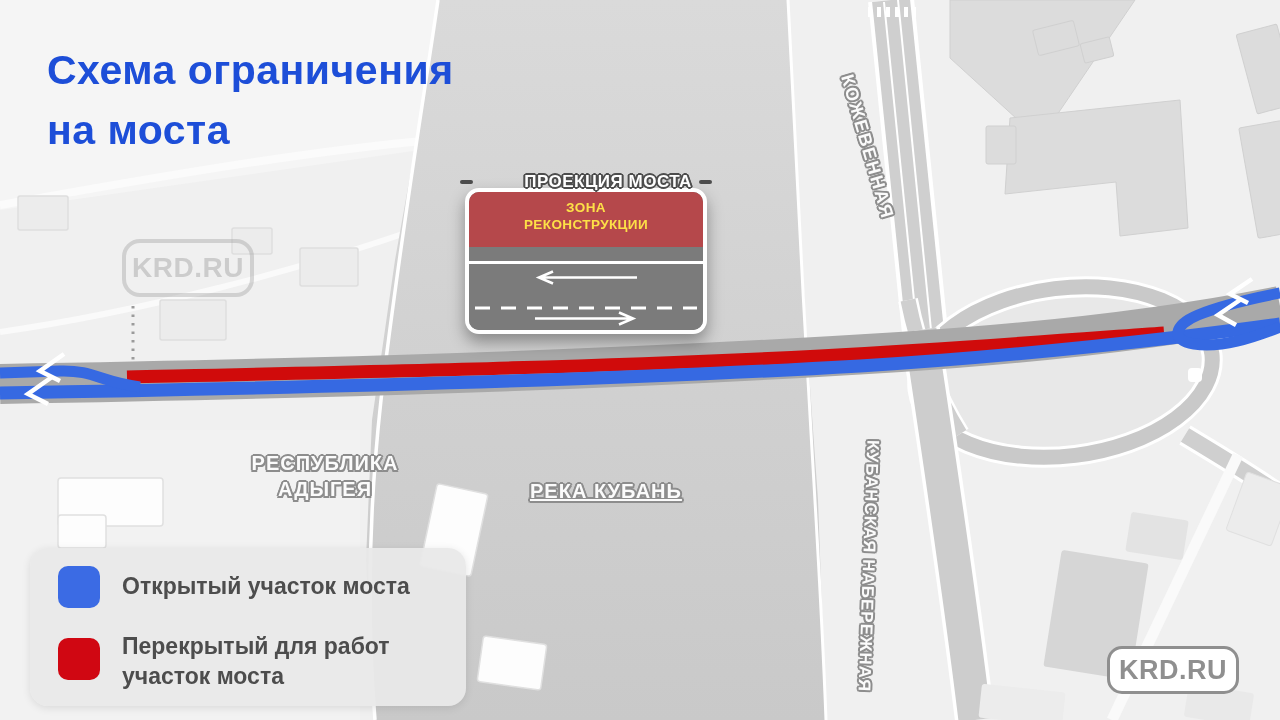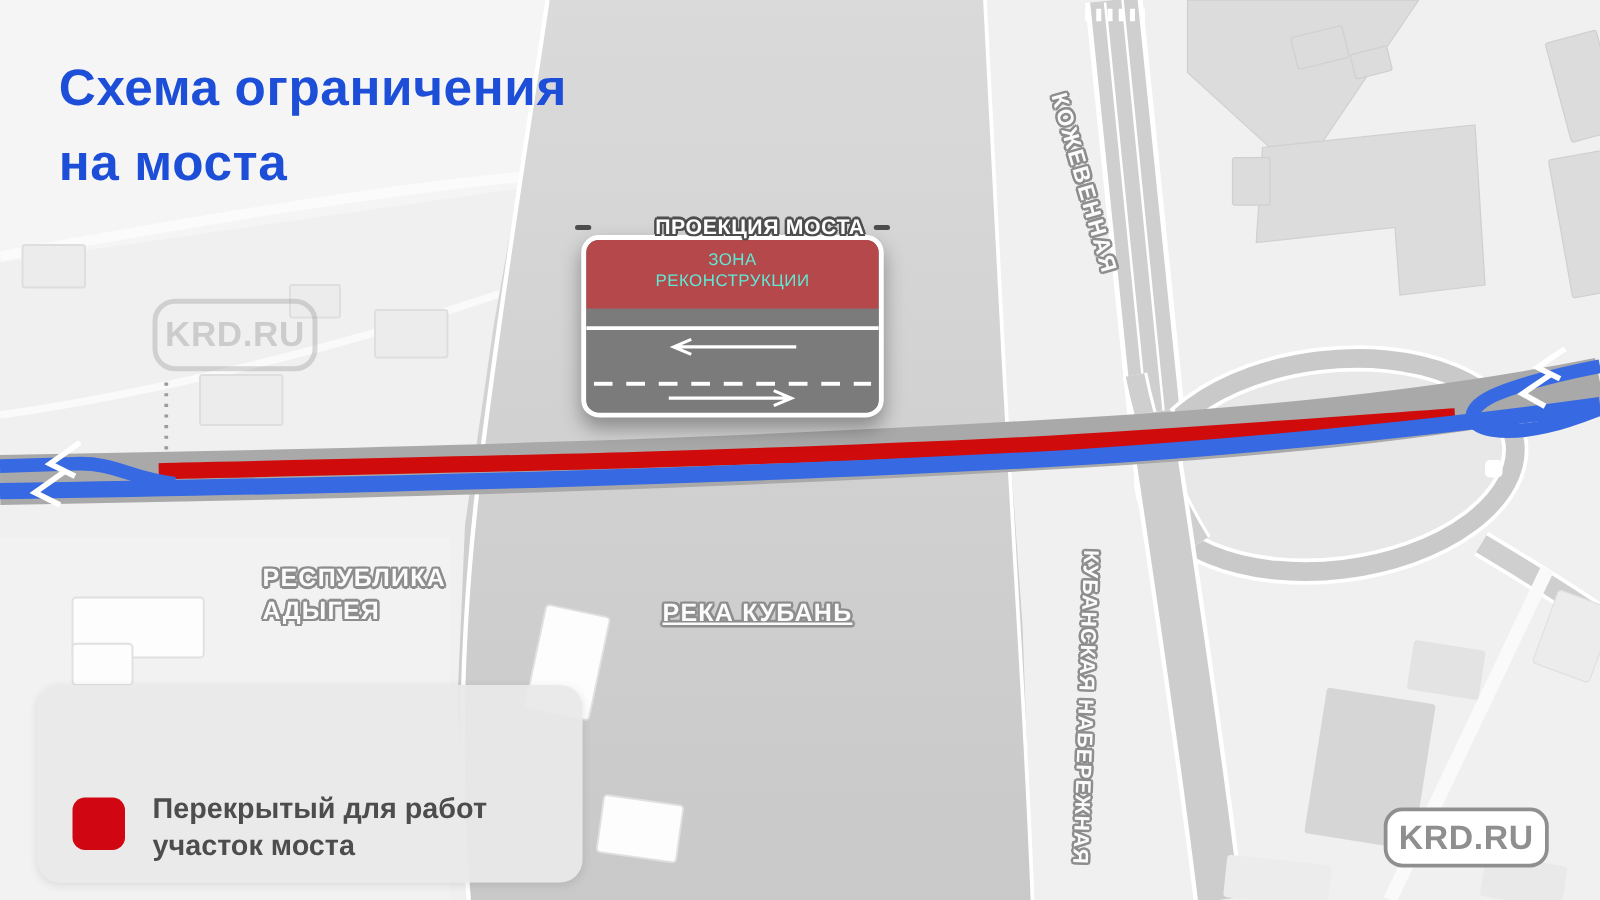--- a/index.html
+++ b/index.html
@@ -12,40 +12,40 @@
   .main-title{position:absolute;left:47px;top:40px;color:#1d4ed8;
               font-size:41px;font-weight:bold;line-height:60px;letter-spacing:.5px;}
 
   
   .map-label{position:absolute;color:#fbfbfb;font-weight:bold;text-transform:uppercase;
              text-shadow:-2px 0 #8d8d8d,2px 0 #8d8d8d,0 -2px #8d8d8d,0 2px #8d8d8d,
                          -1.5px -1.5px #8d8d8d,1.5px -1.5px #8d8d8d,
                          -1.5px 1.5px #8d8d8d,1.5px 1.5px #8d8d8d;
              white-space:nowrap;}
   .label-region{left:210px;top:450px;width:230px;font-size:20px;line-height:26px;
-                text-align:left;letter-spacing:1px;white-space:normal;}
+                text-align:center;letter-spacing:1px;white-space:normal;}
   .label-river{left:530px;top:480px;font-size:20px;letter-spacing:1px;text-decoration:underline;}
   .label-street-top{left:867px;top:147px;font-size:18px;letter-spacing:2px;
                     transform:translate(-50%,-50%) rotate(74deg);}
   .label-street-right{left:868px;top:566px;font-size:17px;letter-spacing:1px;
                     transform:translate(-50%,-50%) rotate(92deg);}
 
   
   .callout{position:absolute;left:452px;top:172px;width:268px;}
   .callout-title-row{display:flex;align-items:center;justify-content:center;gap:7px;
                      margin-bottom:-4px;position:relative;z-index:3;}
   .callout-title{color:#fff;font-size:17px;font-weight:bold;letter-spacing:.5px;
                  text-shadow:-2px 0 #4d4d4d,2px 0 #4d4d4d,0 -2px #4d4d4d,0 2px #4d4d4d,
                              -1.4px -1.4px #4d4d4d,1.4px -1.4px #4d4d4d,
                              -1.4px 1.4px #4d4d4d,1.4px 1.4px #4d4d4d;padding-left:44px;}
   .callout-tick{width:13px;height:3.5px;background:#4d4d4d;border-radius:2px;}
   .callout-box{margin:0 auto;width:234px;height:138px;border:4px solid #fff;border-radius:14px;
                overflow:hidden;box-shadow:0 8px 16px rgba(0,0,0,.35);background:#7b7b7b;}
-  .zone{height:48px;background:#b5484b;color:#5eead4;text-align:center;
-        font-size:13.5px;font-weight:normal;line-height:17px;padding-top:7px;letter-spacing:.4px;}
+  .zone{height:48px;background:#b5484b;color:#fde047;text-align:center;
+        font-size:13.5px;font-weight:bold;line-height:17px;padding-top:7px;letter-spacing:.4px;}
   .lanes{position:relative;height:90px;background:#7b7b7b;}
   .lanes .solid-line{position:absolute;left:0;right:0;top:14px;height:2.5px;background:#fff;}
   .lanes .dashed-line{position:absolute;left:6px;right:6px;top:49px;height:0;}
   .lanes .arrow{position:absolute;left:50%;transform:translateX(-50%);}
   .lanes .arrow.left{top:22px;}
   .lanes .arrow.right{top:63px;}
 
   
   .legend{position:absolute;left:30px;top:548px;width:436px;height:158px;
           background:rgba(233,233,233,.94);border-radius:18px;
@@ -202,20 +202,24 @@
         <div class="arrow right">
           <svg width="110" height="17" viewBox="0 0 110 17">
             <path d="M4,8.5 H100 M88,2.5 L102,8.5 L88,14.5" stroke="#fff" stroke-width="2.6" fill="none"></path>
           </svg>
         </div>
       </div>
     </div>
   </div>
 
   <div class="legend">
+    <div class="legend-item first">
+      <span class="swatch swatch-blue"></span>
+      <span class="legend-text">Открытый участок моста</span>
+    </div>
     <div class="legend-item second">
       <span class="swatch swatch-red"></span>
       <span class="legend-text">Перекрытый для работ участок моста</span>
     </div>
   </div>
 
   <div class="badge">
     <span>KRD.RU</span>
   </div>
 

